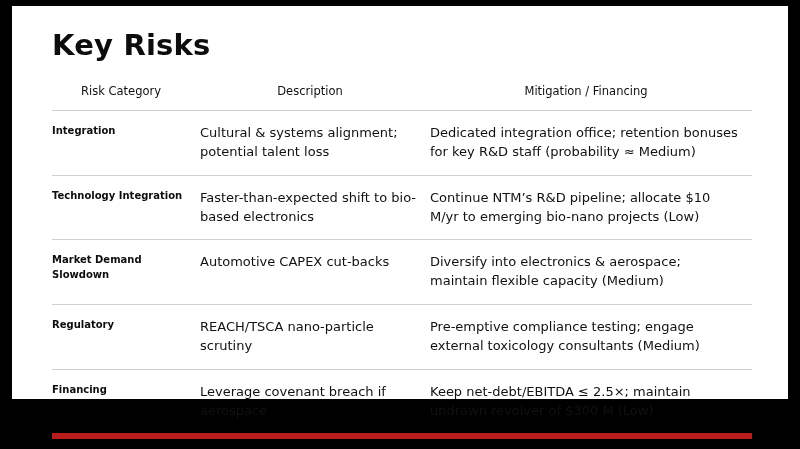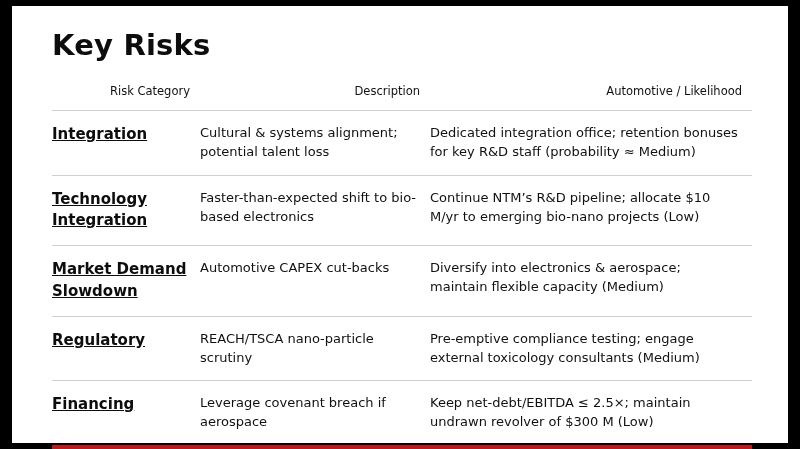--- a/index.html
+++ b/index.html
@@ -11,21 +11,21 @@
     width: 800px;
     height: 449px;
     overflow: hidden;
     font-family: "DejaVu Sans", sans-serif;
   }
   .slide {
     position: absolute;
     left: 12px;
     top: 6px;
     width: 776px;
-    height: 437px;
+    height: 393px;
     background: #ffffff;
     box-sizing: border-box;
     padding: 0;
   }
   .slide-title {
     position: absolute;
     left: 40px;
     top: 22px;
     font-size: 29px;
     font-weight: bold;
@@ -39,41 +39,40 @@
     top: 78px;
     width: 700px;
     border-collapse: collapse;
     table-layout: fixed;
   }
   .risk-table col.c1 { width: 148px; }
   .risk-table col.c2 { width: 230px; }
   .risk-table col.c3 { width: 322px; }
 
   .risk-table th {
-    text-align: right;
+    text-align: center;
     font-weight: normal;
     font-size: 11.5px;
     color: #111111;
     padding: 0 10px 12px 0;
     vertical-align: bottom;
     border-bottom: 1px solid #d0d0d0;
   }
   .risk-table td {
     vertical-align: top;
     font-size: 13px;
     color: #111111;
     padding: 13px 10px 13px 0;
     border-bottom: 1px solid #d0d0d0;
     line-height: 1.45;
   }
   .risk-table td.cat {
     font-weight: bold;
-    font-size: 15px;
+    font-size: 10px;
     color: #0d0d0d;
-    text-decoration: underline;
   }
   .risk-table tr:last-child td {
     border-bottom: 6px solid #b91c1c;
   }
 </style>
 </head>
 <body>
 
 <div class="slide">
 
@@ -82,21 +81,21 @@
   <table class="risk-table">
     <colgroup>
       <col class="c1">
       <col class="c2">
       <col class="c3">
     </colgroup>
     <thead>
       <tr>
         <th>Risk Category</th>
         <th>Description</th>
-        <th>Automotive / Likelihood</th>
+        <th>Mitigation / Financing</th>
       </tr>
     </thead>
     <tbody>
       <tr>
         <td class="cat">Integration</td>
         <td>Cultural &amp; systems alignment; potential talent loss</td>
         <td>Dedicated integration office; retention bonuses for key R&amp;D staff (probability ≈ Medium)</td>
       </tr>
       <tr>
         <td class="cat">Technology Integration</td>

